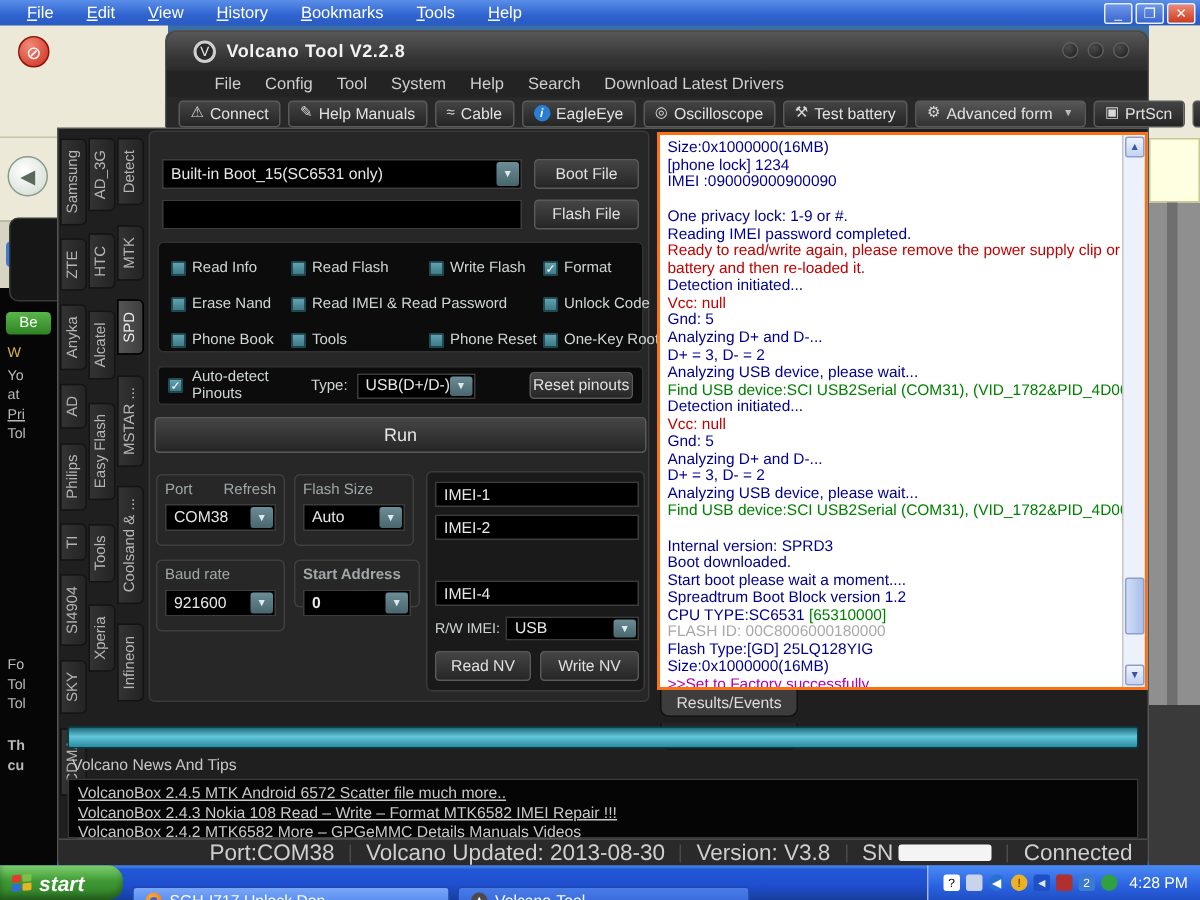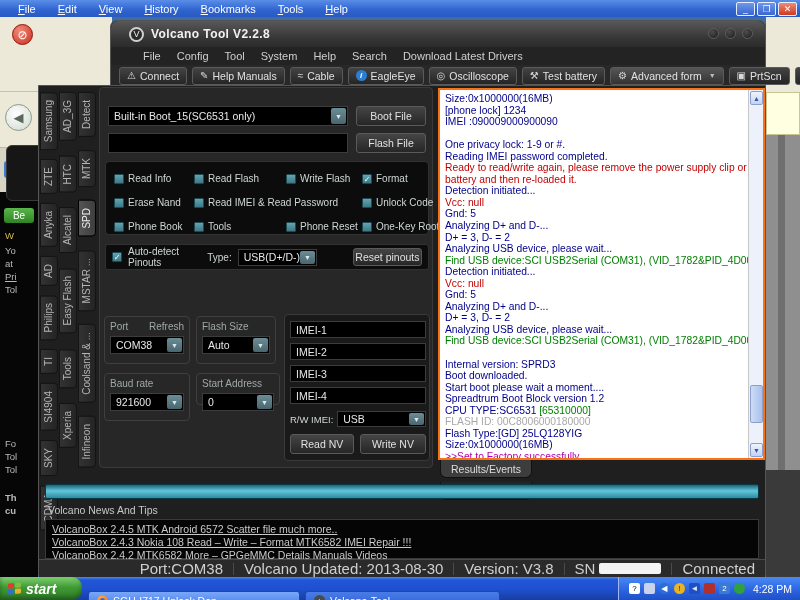--- a/index.html
+++ b/index.html
@@ -110,21 +110,21 @@
   #pinout-type-select { width:92px; height:17px; }
   #reset-pinouts-button { width:82px; height:18px; margin-left:30px; }
 
   #run-button { position:absolute; left:3px; top:190px; width:328px; height:24px; font-size:12px; color:#e6e6e6; }
 
   .grpbox { position:absolute; border:1px solid #3f3f3f; border-radius:4px; padding:4px 5px 0 5px; }
   .grpbox .glabel { color:#9fa8a8; font-size:10px; display:flex; justify-content:space-between; margin-bottom:4px; }
   #port-box { left:4px; top:228px; width:86px; height:48px; }
   #flashsize-box { left:96px; top:228px; width:80px; height:48px; }
   #baud-box { left:4px; top:285px; width:86px; height:48px; }
-  #start-box { left:96px; top:285px; width:84px; height:32px; }
+  #start-box { left:96px; top:285px; width:84px; height:32px;font-weight:bold; }
   .grpbox .selbox { height:18px; }
 
   #imei-panel { position:absolute; left:184px; top:226px; width:146px; height:147px; background:#1a1a1a;
     border:1px solid #3a3a3a; border-radius:4px; }
   .imei-field { position:absolute; left:5px; width:136px; height:17px; }
   #rw-imei-row { position:absolute; left:5px; top:96px; width:136px; display:flex; align-items:center; gap:4px; }
   #rw-imei-row .lbl { color:#cfd6d6; font-size:9.5px; white-space:nowrap; }
   #rw-imei-select { width:78px; height:16px; flex:1; }
   #read-nv-button { position:absolute; left:5px; top:119px; width:64px; height:20px; }
   #write-nv-button { position:absolute; left:75px; top:119px; width:66px; height:20px; }
@@ -416,20 +416,21 @@
         <span class="cbox on"></span>
         <span class="lbl">Auto-detect Pinouts</span>
         <span class="lbl">Type:</span>
         <span class="blackfield selbox" id="pinout-type-select">
           <span>USB(D+/D-)</span>
           <span class="arr">▼</span>
         </span>
         <span class="dkbtn" id="reset-pinouts-button">Reset pinouts</span>
       </div>
 
+      <div class="dkbtn" id="run-button">Run</div>
 
       <div class="grpbox" id="port-box">
         <div class="glabel">
           <span>Port</span>
           <span>Refresh</span>
         </div>
         <div class="blackfield selbox" style="height:18px;">
           <span>COM38</span>
           <span class="arr">▼</span>
         </div>
@@ -458,21 +459,20 @@
           </div>
         <div class="blackfield selbox" style="height:18px;">
           <span>0</span>
           <span class="arr">▼</span>
         </div>
       </div>
 
       <div id="imei-panel">
         <div class="blackfield imei-field" style="top:6px">IMEI-1</div>
         <div class="blackfield imei-field" style="top:28px">IMEI-2</div>
-        <div class="blackfield imei-field" style="top:50px">IMEI-3</div>
         <div class="blackfield imei-field" style="top:72px">IMEI-4</div>
         <div id="rw-imei-row">
           <span class="lbl">R/W IMEI:</span>
           <span class="blackfield selbox" id="rw-imei-select">
             <span>USB</span>
             <span class="arr">▼</span>
           </span>
         </div>
         <div class="dkbtn" id="read-nv-button">Read NV</div>
         <div class="dkbtn" id="write-nv-button">Write NV</div>

